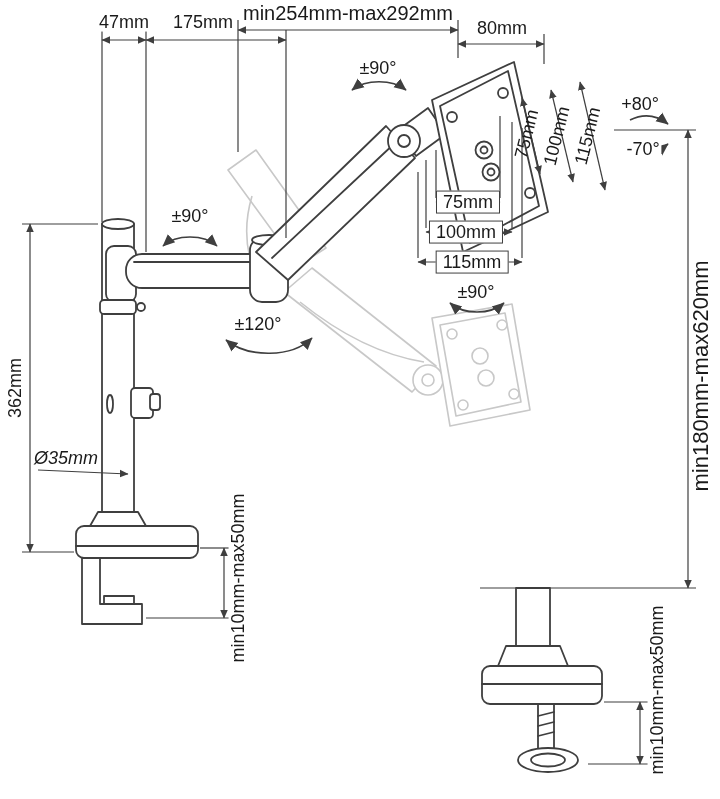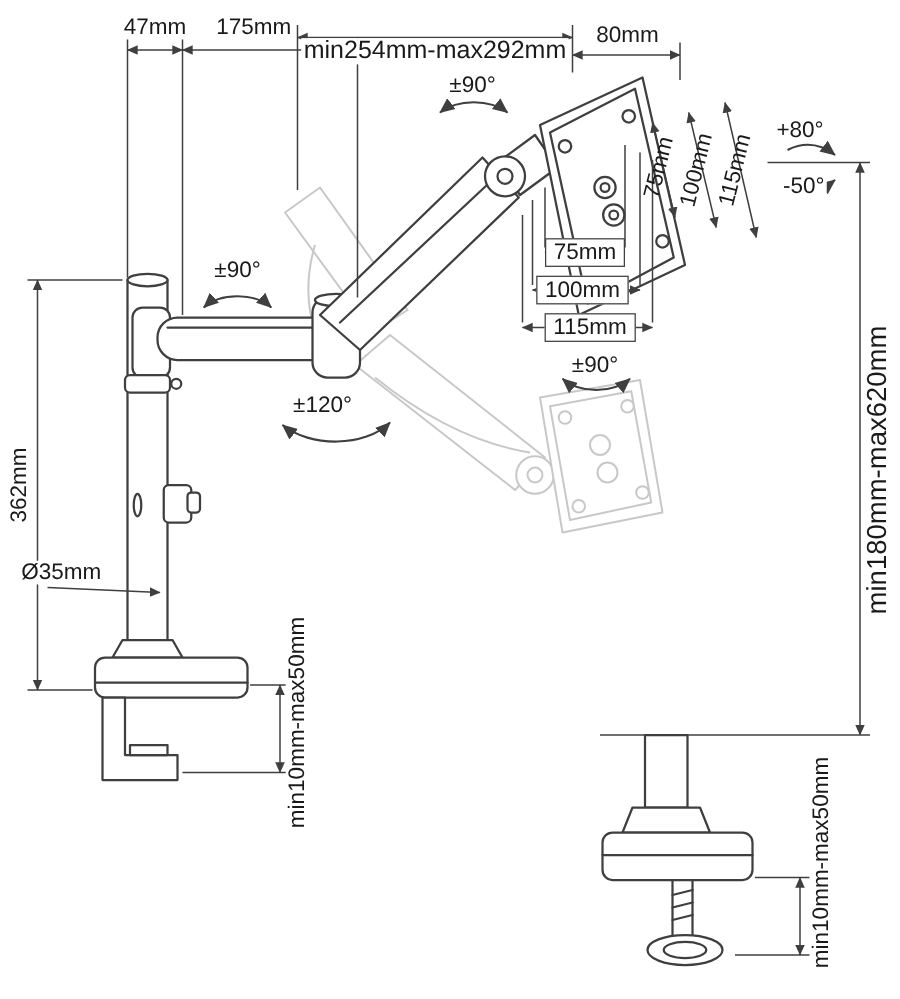--- a/index.html
+++ b/index.html
@@ -157,39 +157,39 @@
     <g class="rotarr">
       <path d="M163,246 C176,234 204,234 217,246" marker-start="url(#ah)" marker-end="url(#ah)"></path>
       <path d="M352,90 C366,79 392,79 406,90" marker-start="url(#ah)" marker-end="url(#ah)"></path>
       <path d="M450,303 C464,315 490,315 504,303" marker-start="url(#ah)" marker-end="url(#ah)"></path>
       <path d="M226,340 C248,358 292,358 312,338" marker-start="url(#ah)" marker-end="url(#ah)"></path>
       <path d="M630,120 Q650,110 668,124" marker-end="url(#ah)"></path>
       <path d="M630,148 Q650,158 668,144" marker-end="url(#ah)"></path>
     </g>
   </svg>
 
-  <div class="lbl f20" style="left:348px;top:13px;margin-top:28px;">min254mm-max292mm</div>
+  <div class="lbl f20" style="left:348px;top:13px;">min254mm-max292mm</div>
   <div class="lbl" style="left:124px;top:22px;">47mm</div>
   <div class="lbl" style="left:203px;top:22px;">175mm</div>
   <div class="lbl" style="left:502px;top:28px;">80mm</div>
 
   <div class="lbl" style="left:378px;top:68px;">±90°</div>
   <div class="lbl" style="left:190px;top:216px;">±90°</div>
   <div class="lbl" style="left:258px;top:324px;">±120°</div>
   <div class="lbl" style="left:476px;top:292px;">±90°</div>
   <div class="lbl" style="left:640px;top:104px;">+80°</div>
-  <div class="lbl" style="left:643px;top:149px;">-50°</div>
+  <div class="lbl" style="left:643px;top:149px;">-70°</div>
 
   <div class="lbl rot-76" style="left:527px;top:134px;">75mm</div>
   <div class="lbl rot-76" style="left:557px;top:136px;">100mm</div>
   <div class="lbl rot-76" style="left:588px;top:136px;">115mm</div>
 
   <div class="lbl boxed" style="left:468px;top:202px;">75mm</div>
   <div class="lbl boxed" style="left:466px;top:232px;">100mm</div>
   <div class="lbl boxed" style="left:472px;top:262px;">115mm</div>
 
   <div class="lbl rot-90 f22" style="left:701px;top:376px;">min180mm-max620mm</div>
   <div class="lbl rot-90" style="left:15px;top:388px;">362mm</div>
-  <div class="lbl" style="left:49px;top:458px;">Ø35mm</div>
+  <div class="lbl" style="left:66px;top:458px;font-style:italic;">Ø35mm</div>
   <div class="lbl rot-90" style="left:238px;top:578px;">min10mm-max50mm</div>
   <div class="lbl rot-90" style="left:657px;top:690px;">min10mm-max50mm</div>
 
 </div>
 
 </body></html>

